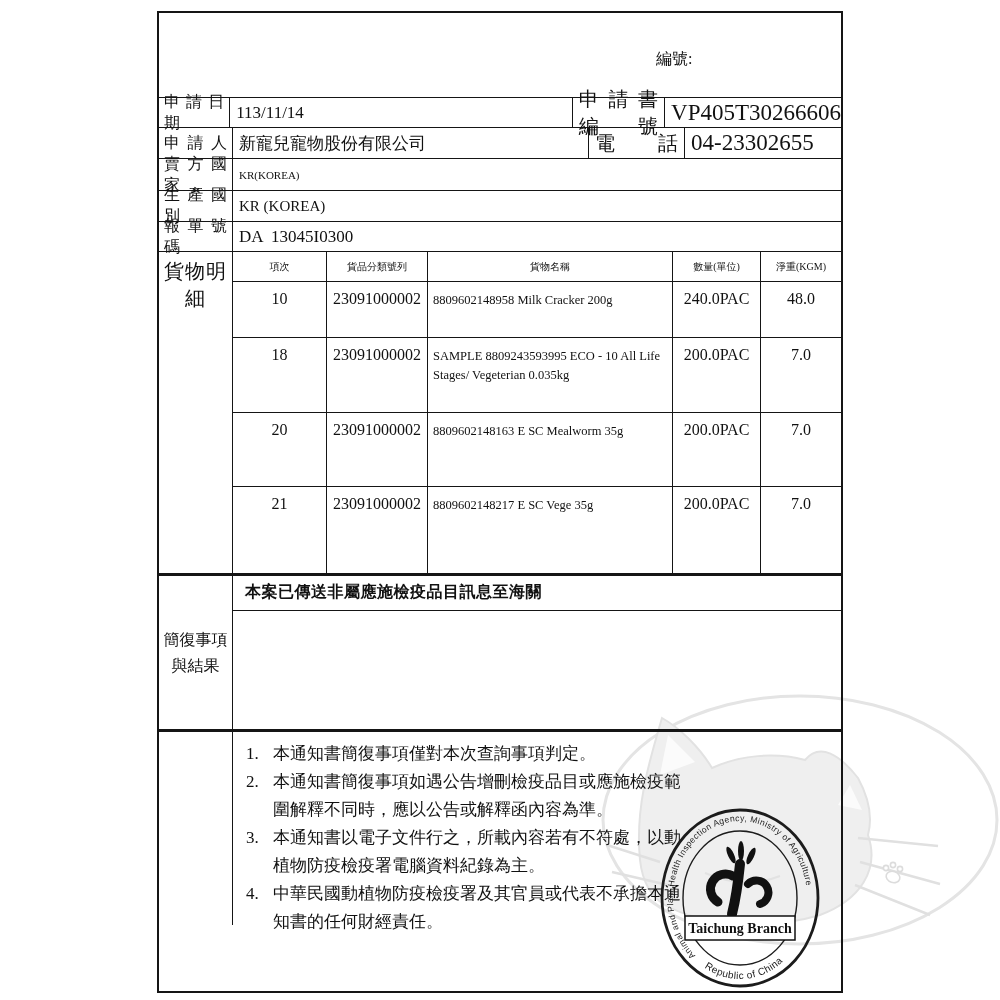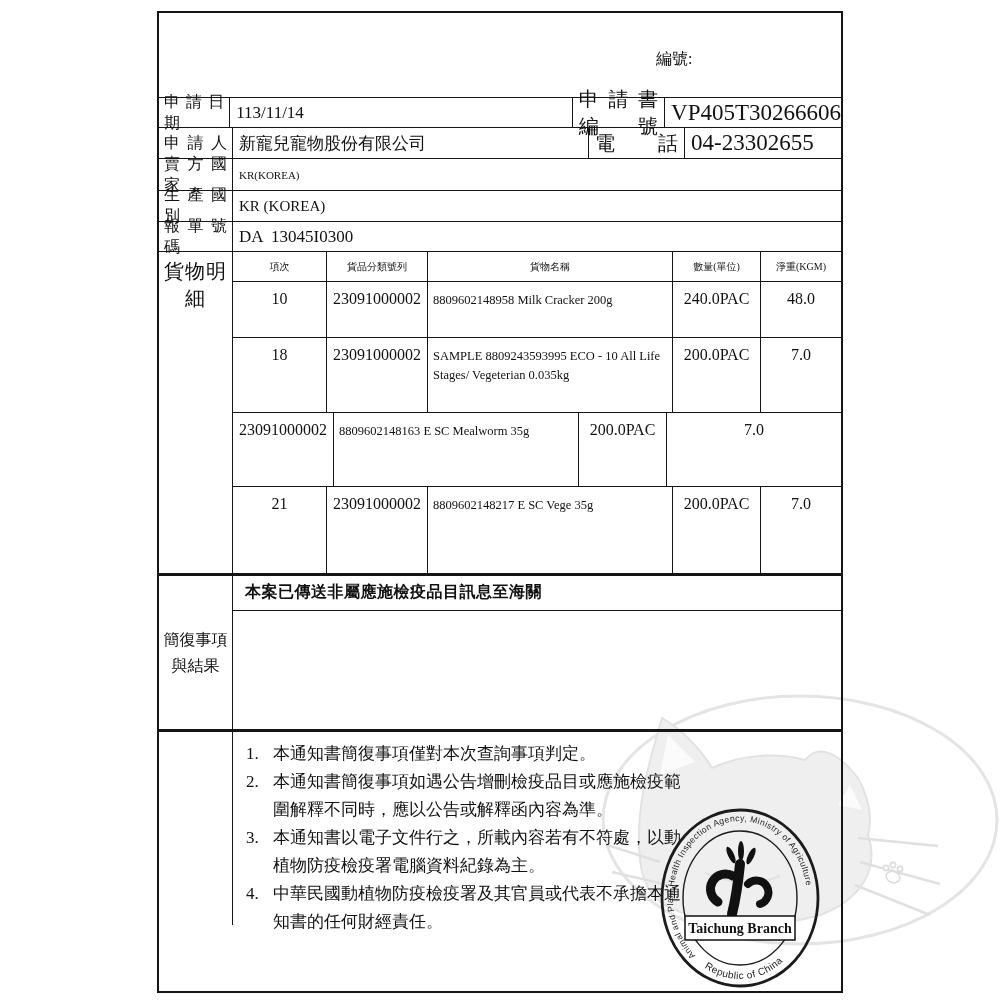--- a/index.html
+++ b/index.html
@@ -175,20 +175,21 @@
 
         <div class="g-row g-data r18">
           <div class="cell g1">18</div>
           <div class="cell g2">23091000002</div>
           <div class="cell g3">SAMPLE 8809243593995 ECO - 10 All Life Stages/ Vegeterian  0.035kg</div>
           <div class="cell g4">200.0PAC</div>
           <div class="cell g5">7.0</div>
         </div>
 
         <div class="g-row g-data r20">
+          <div class="cell g1">20</div>
           <div class="cell g2">23091000002</div>
           <div class="cell g3">8809602148163 E SC Mealworm 35g</div>
           <div class="cell g4">200.0PAC</div>
           <div class="cell g5">7.0</div>
         </div>
 
         <div class="g-row g-data r21">
           <div class="cell g1">21</div>
           <div class="cell g2">23091000002</div>
           <div class="cell g3">8809602148217 E SC Vege 35g</div>

